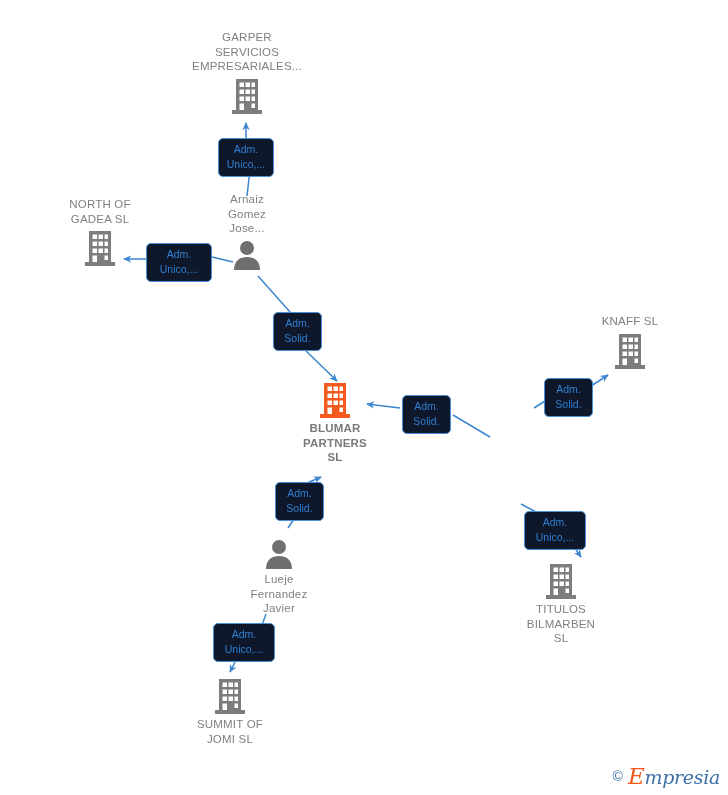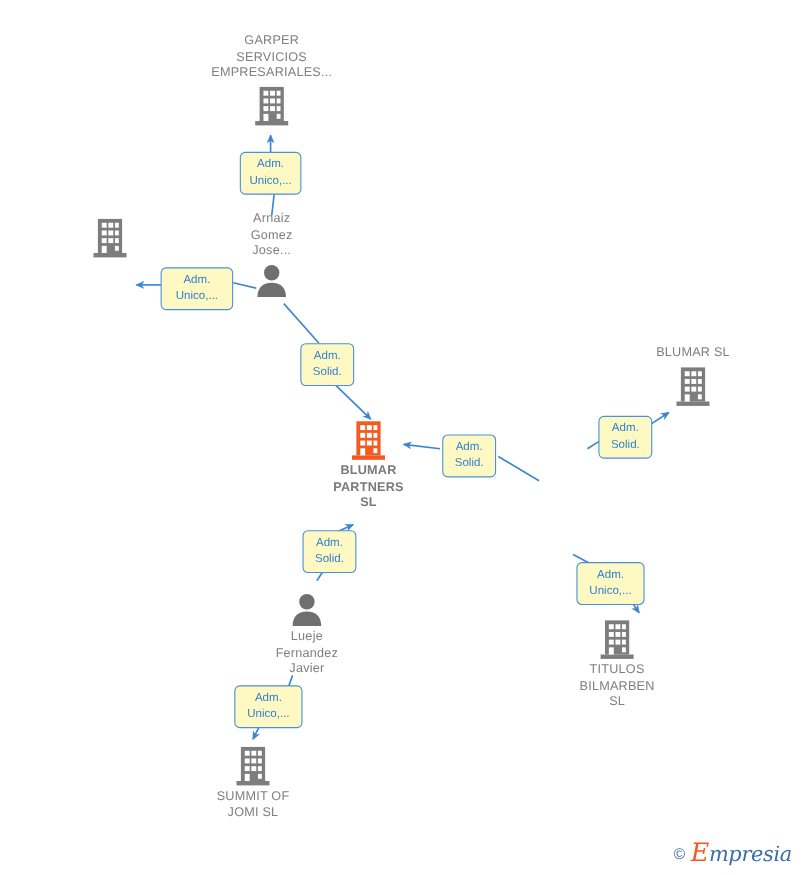--- a/index.html
+++ b/index.html
@@ -25,21 +25,21 @@
   .node.focus .caption{color:#7a7a7a;font-weight:bold;}
   .node .caption.above{margin-bottom:3px;}
   .node .caption.below{margin-top:2px;}
 
   
   .rel{
     position:absolute;
     box-sizing:border-box;
     border:1.4px solid #4a90d9;
     border-radius:5px;
-    background:#fef9c3;
+    background:#0f172a;
     color:#2f7fd0;
     font-size:10.5px;
     line-height:15px;
     text-align:center;
     padding:3px 5px 4px;
     white-space:pre-line;
     z-index:5;
   }
 
   
@@ -135,20 +135,22 @@
         <rect x="9.5" y="19.5" width="4.5" height="4.5"></rect>
         <rect x="15.5" y="19.5" width="4.5" height="4.5"></rect>
         <rect x="21.5" y="19.5" width="3.5" height="4.5"></rect>
         <rect x="9.5" y="26.5" width="4.5" height="6.5"></rect>
         <rect x="21.5" y="26.5" width="3.5" height="4.5"></rect>
       </g>
     </svg>
   </div>
 
   <div class="node company" style="left:37px;top:197px;width:126px;">
+    <div class="caption above">NORTH OF
+GADEA  SL</div>
     <svg class="icon" width="34" height="38" viewBox="0 0 34 38">
       <rect x="6" y="2" width="22" height="31" fill="#7d7d7d"></rect>
       <rect x="2" y="33" width="30" height="4" fill="#7d7d7d"></rect>
       <g fill="#ffffff">
         <rect x="9.5" y="5.5" width="4.5" height="4.5"></rect>
         <rect x="15.5" y="5.5" width="4.5" height="4.5"></rect>
         <rect x="21.5" y="5.5" width="3.5" height="4.5"></rect>
         <rect x="9.5" y="12.5" width="4.5" height="4.5"></rect>
         <rect x="15.5" y="12.5" width="4.5" height="4.5"></rect>
         <rect x="21.5" y="12.5" width="3.5" height="4.5"></rect>
@@ -188,21 +190,21 @@
         <rect x="9.5" y="26.5" width="4.5" height="6.5"></rect>
         <rect x="21.5" y="26.5" width="3.5" height="4.5"></rect>
       </g>
     </svg>
     <div class="caption below">BLUMAR
 PARTNERS
 SL</div>
   </div>
 
   <div class="node company" style="left:582px;top:314px;width:96px;">
-    <div class="caption above">BLUMAR  SL</div>
+    <div class="caption above">KNAFF  SL</div>
     <svg class="icon" width="34" height="38" viewBox="0 0 34 38">
       <rect x="6" y="2" width="22" height="31" fill="#7d7d7d"></rect>
       <rect x="2" y="33" width="30" height="4" fill="#7d7d7d"></rect>
       <g fill="#ffffff">
         <rect x="9.5" y="5.5" width="4.5" height="4.5"></rect>
         <rect x="15.5" y="5.5" width="4.5" height="4.5"></rect>
         <rect x="21.5" y="5.5" width="3.5" height="4.5"></rect>
         <rect x="9.5" y="12.5" width="4.5" height="4.5"></rect>
         <rect x="15.5" y="12.5" width="4.5" height="4.5"></rect>
         <rect x="21.5" y="12.5" width="3.5" height="4.5"></rect>

